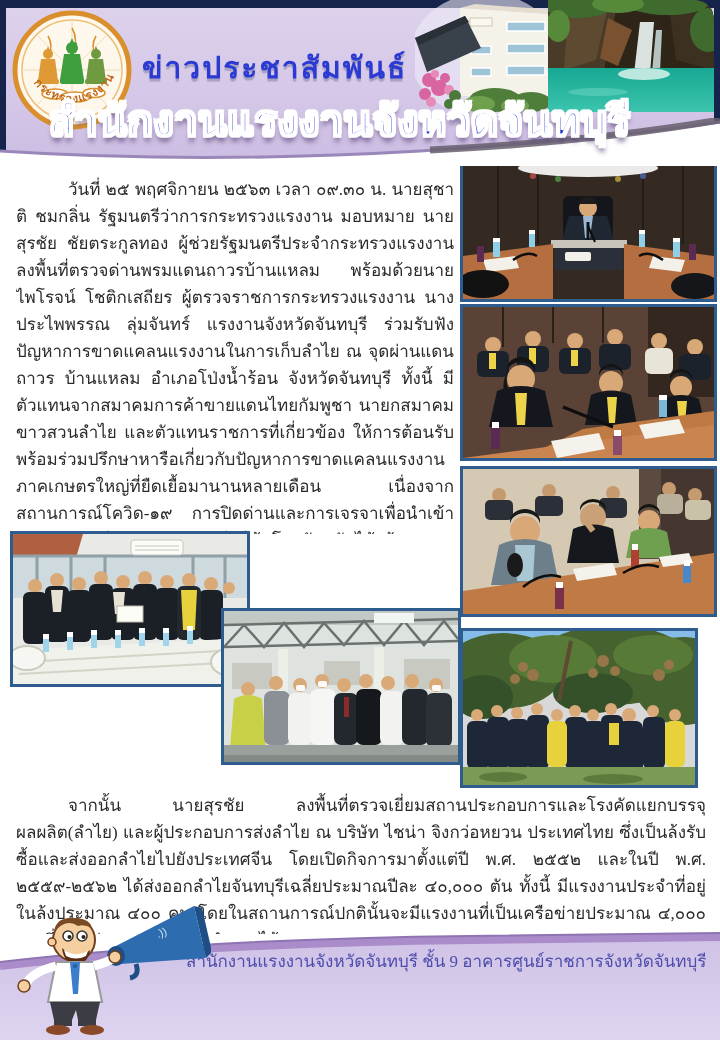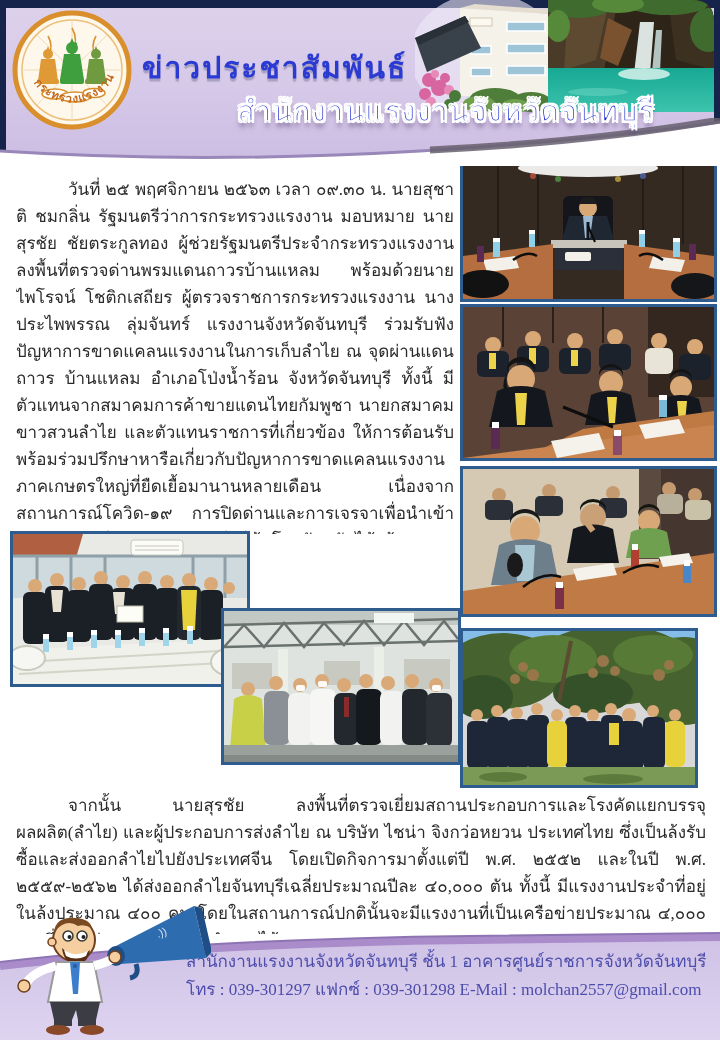--- a/index.html
+++ b/index.html
@@ -18,21 +18,21 @@
   .news-label{
     position:absolute;left:142px;top:44px;z-index:5;
     font-size:30px;font-weight:bold;color:#2a3ad2;
     text-shadow:0 3px 1px rgba(130,125,160,.55);
     letter-spacing:2px;
   }
   .hdr-building{position:absolute;left:415px;top:0px;z-index:2;}
   .hdr-waterfall{position:absolute;left:548px;top:0px;z-index:2;border-radius:0 0 0 0;}
   .hdr-title{
     position:absolute;left:25px;top:88px;width:630px;z-index:6;
-    text-align:right;font-size:29px;font-weight:normal;color:#2130cf;
+    text-align:center;font-size:41px;font-weight:bold;color:#2130cf;
     -webkit-text-stroke:1.5px #ffffff;
     text-shadow:-2px -2px 0 #fff,2px -2px 0 #fff,-2px 2px 0 #fff,2px 2px 0 #fff,0 6px 5px rgba(92,74,122,.75);
     letter-spacing:1px;white-space:nowrap;
   }
   .swoosh{position:absolute;left:0;top:118px;z-index:3;}
   
   .para{
     position:absolute;color:#2b2b2b;font-size:17px;line-height:27px;
     text-align:justify;text-indent:52px;margin:0;z-index:1;
   }
@@ -624,17 +624,16 @@
     <circle cx="99" cy="57" r="6" fill="#f6cfa0" stroke="#6e3f1c" stroke-width="1.5"></circle>
 
     <polygon points="34,102 84,102 80,120 62,120 60,110 56,120 38,120" fill="#3c3c44"></polygon>
     <rect x="38" y="118" width="18" height="8" fill="#3c3c44"></rect>
     <rect x="62" y="118" width="18" height="8" fill="#3c3c44"></rect>
     <ellipse cx="42" cy="130" rx="12" ry="5" fill="#8a4a2a"></ellipse>
     <ellipse cx="76" cy="130" rx="12" ry="5" fill="#8a4a2a"></ellipse>
   </svg>
 
   <div class="addr">
-    <div>สำนักงานแรงงานจังหวัดจันทบุรี ชั้น 1 อาคารศูนย์ราชการจังหวัดจันทบุรี</div>
-    <div>โทร : 039-301297  แฟกซ์ : 039-301298 E-Mail : molchan2557@gmail.com</div>
+    <div>สำนักงานแรงงานจังหวัดจันทบุรี ชั้น 9 อาคารศูนย์ราชการจังหวัดจันทบุรี</div>
   </div>
 
 </div>
 
 </body></html>

